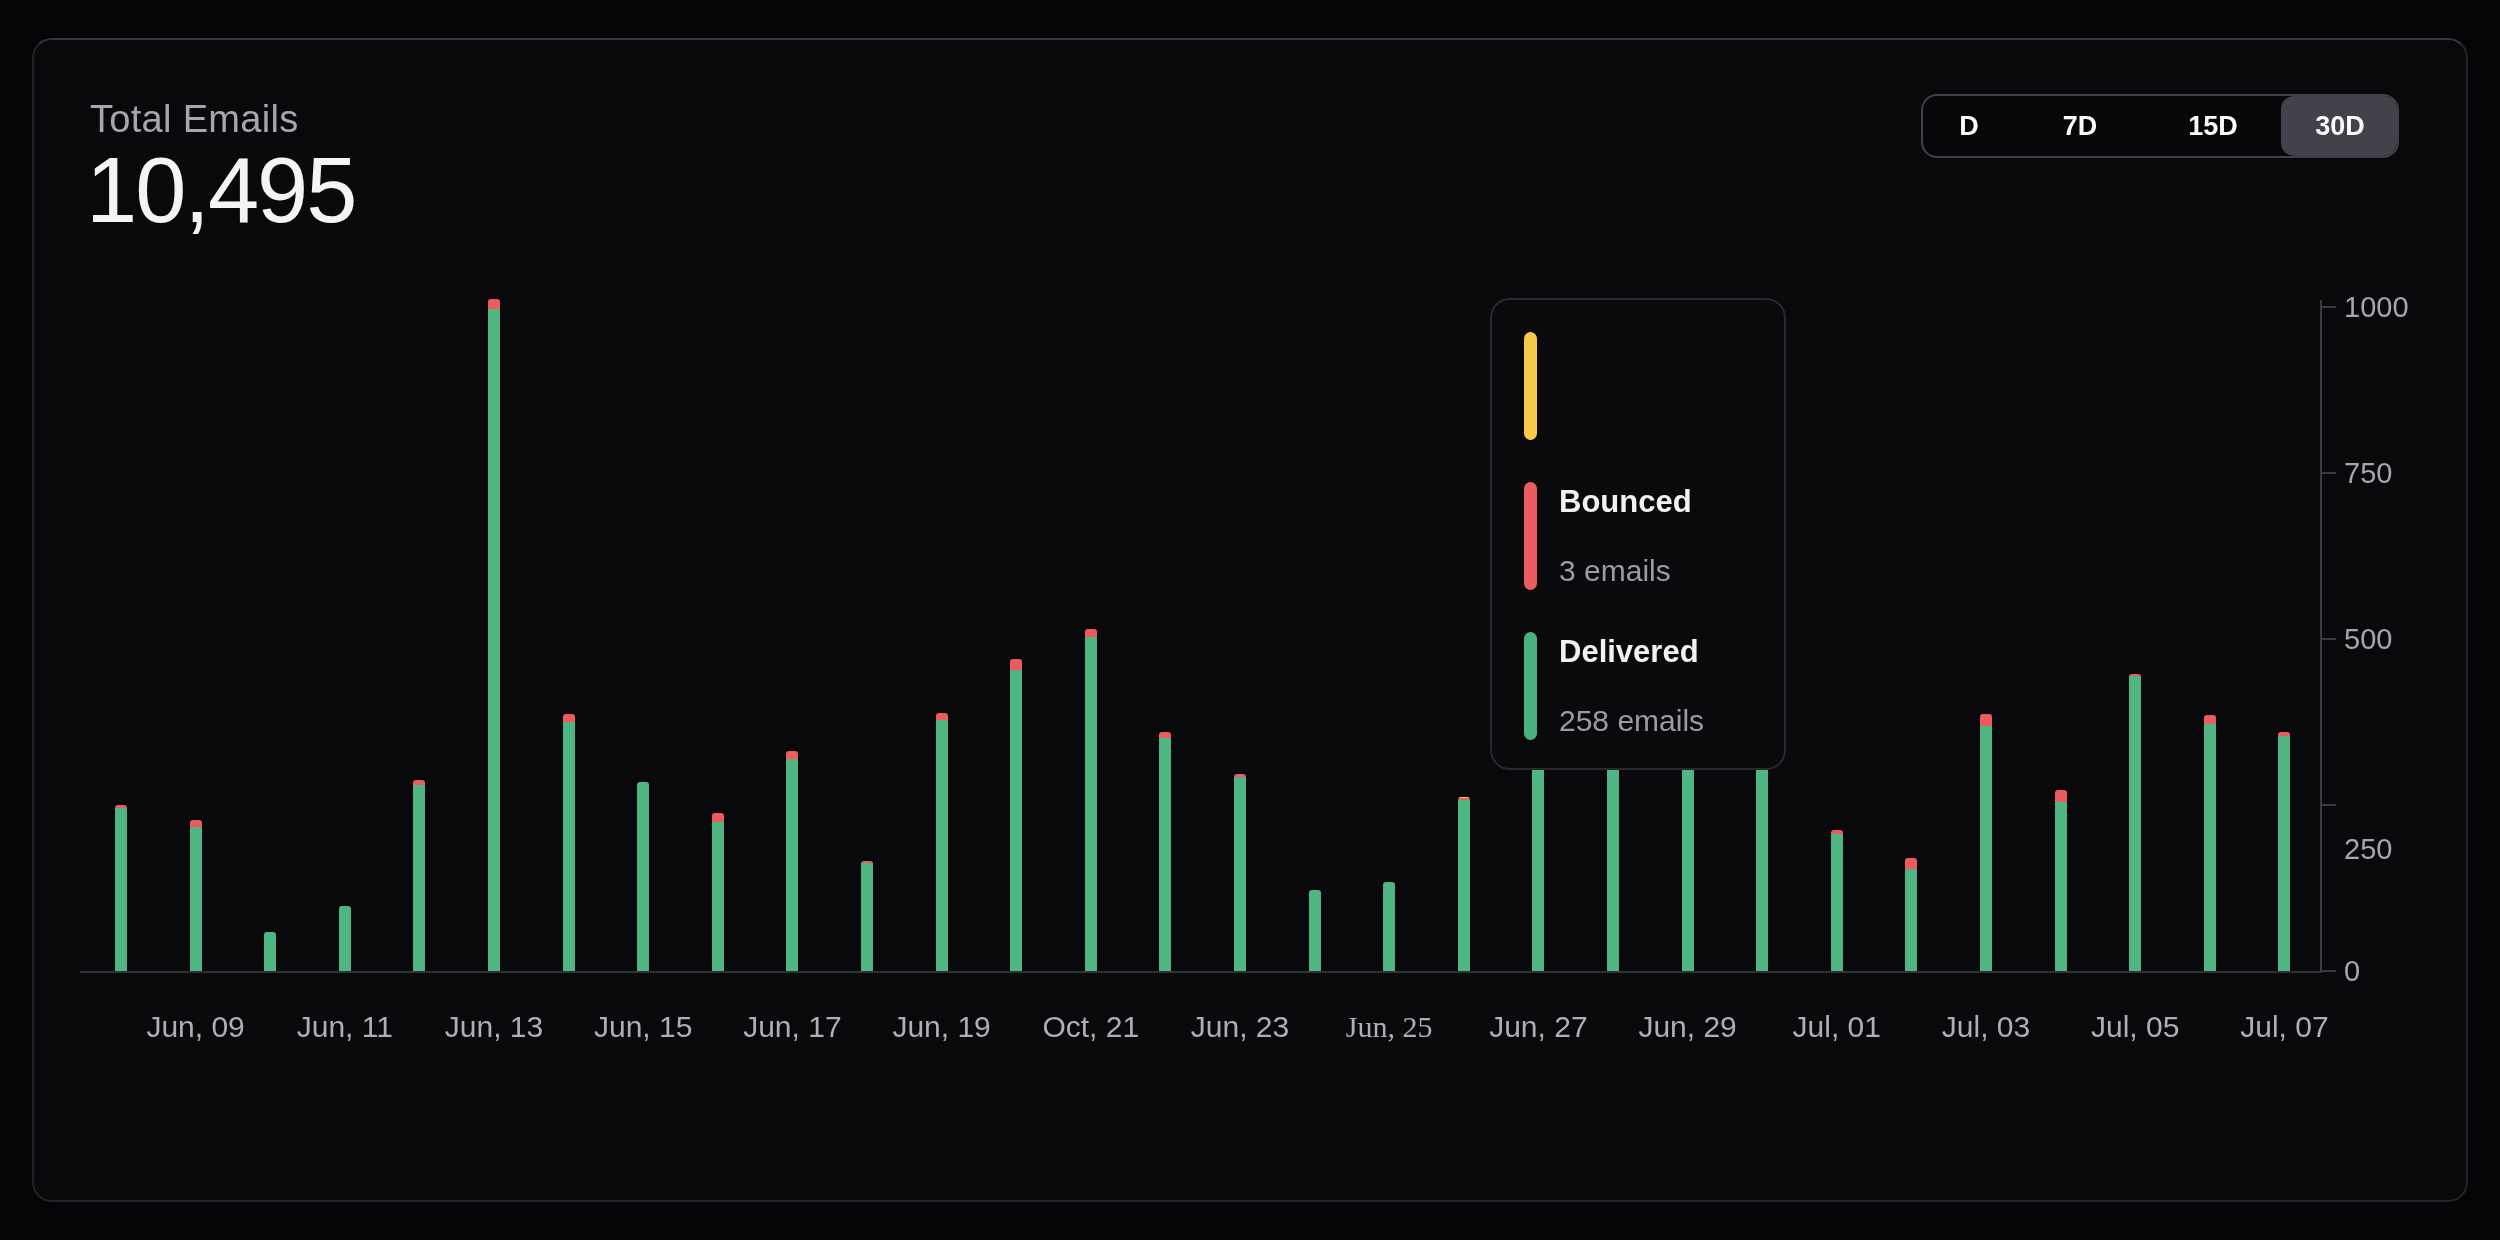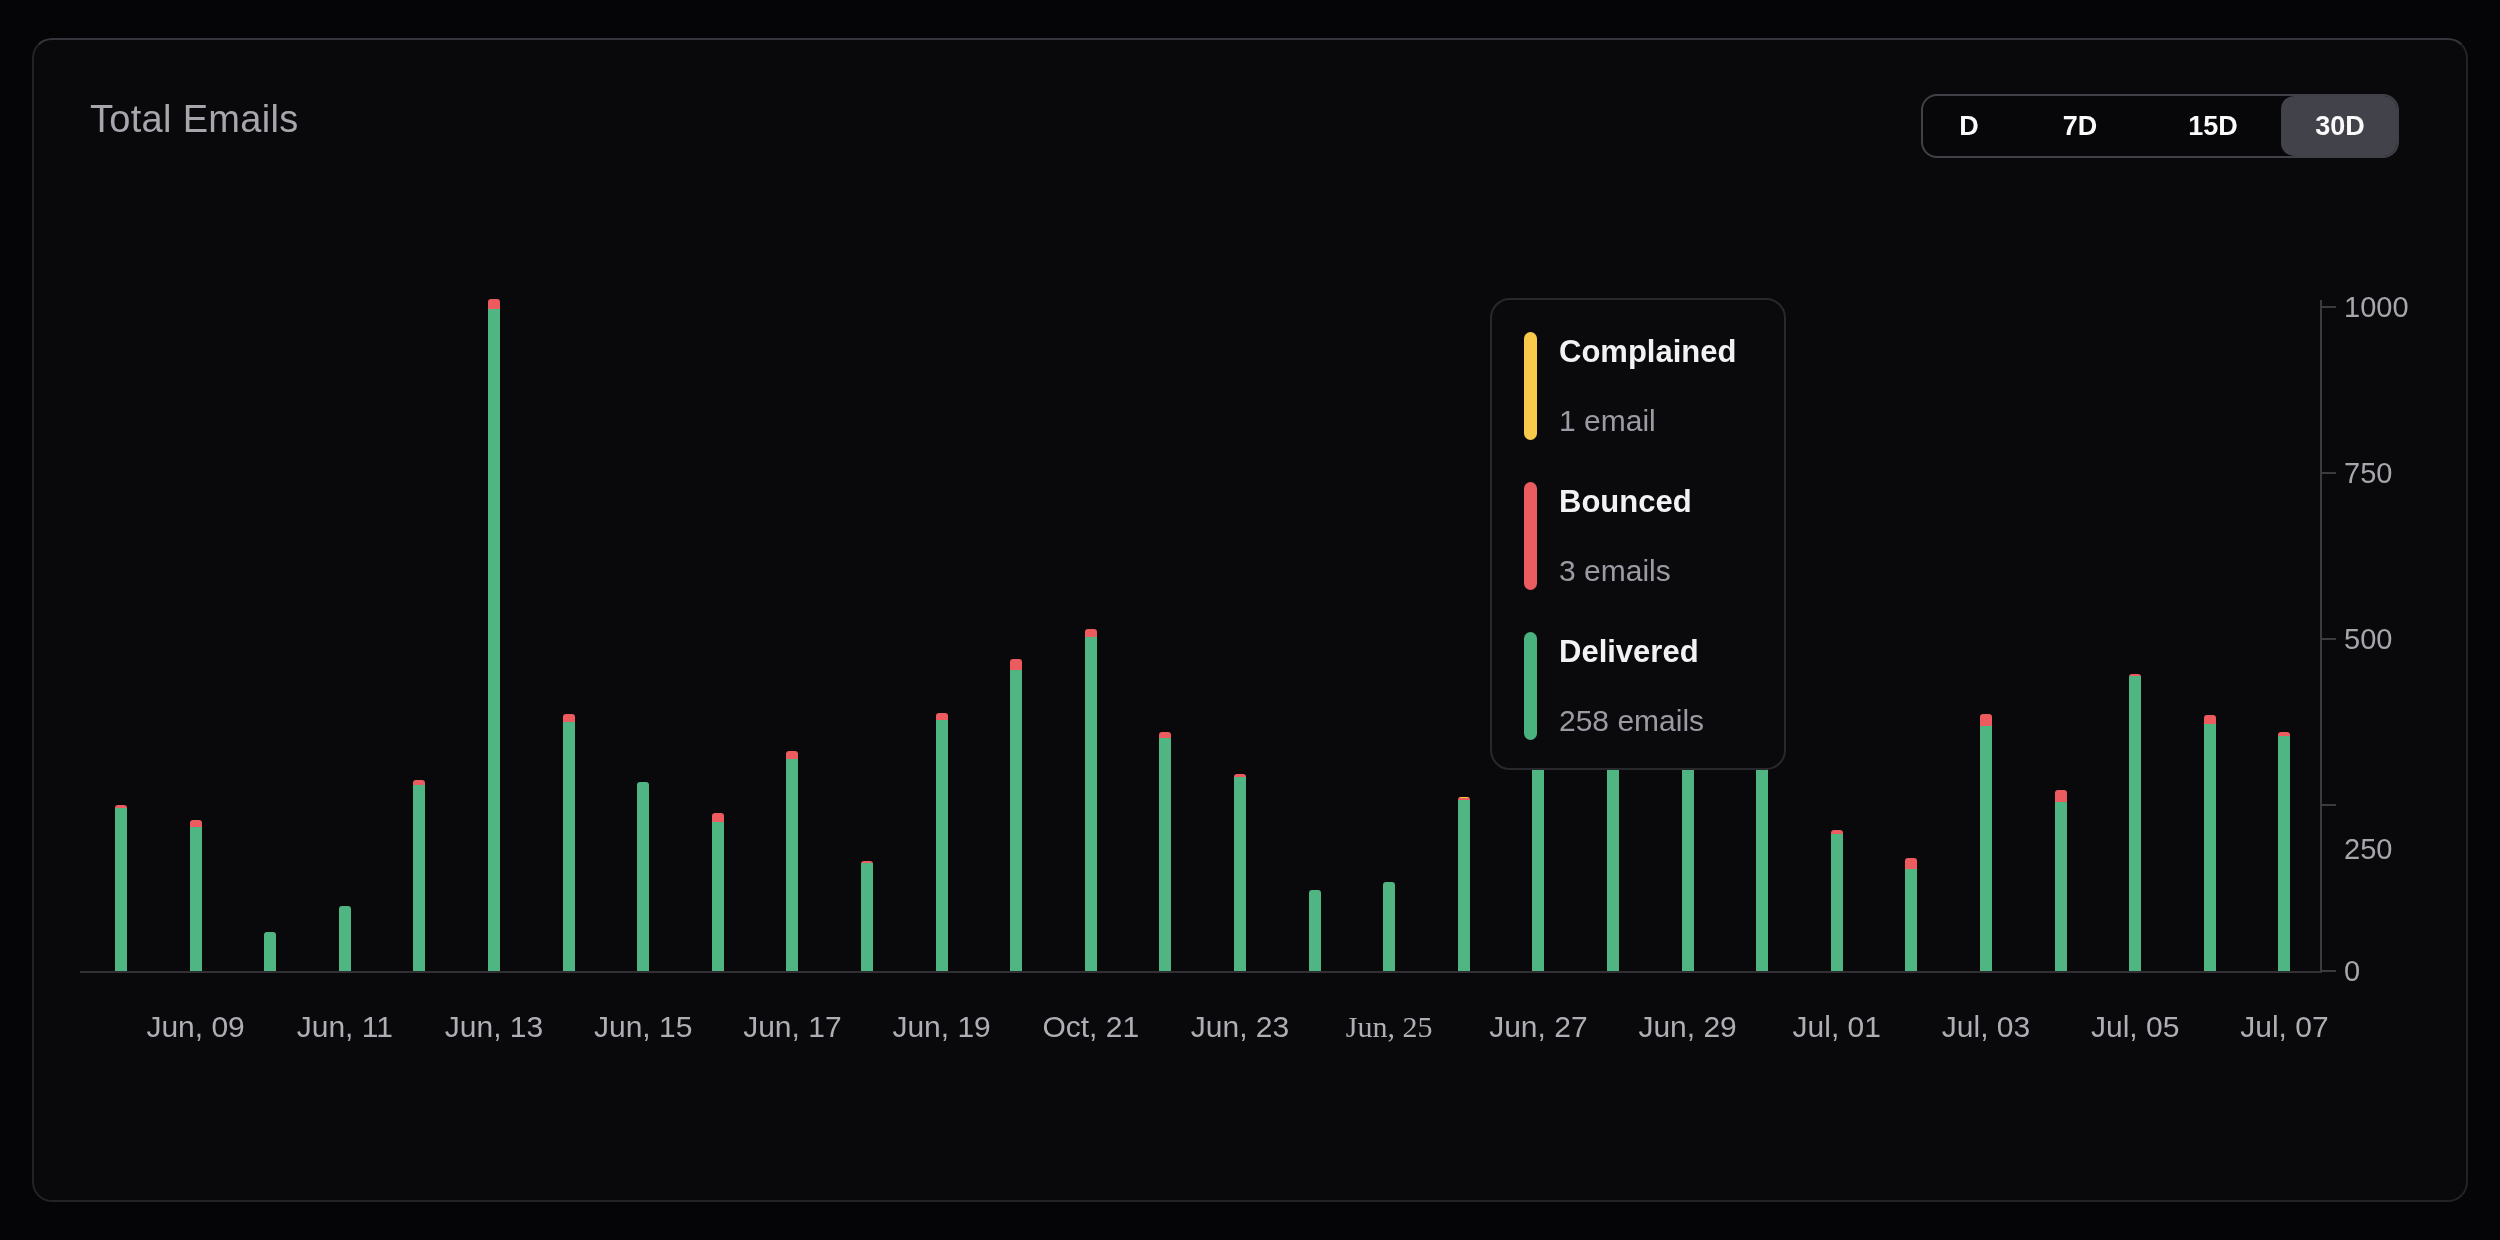--- a/index.html
+++ b/index.html
@@ -52,20 +52,21 @@
   .tt-label { font-size:31px; font-weight:700; color:#f2f2f4; line-height:1.15; }
   .tt-value { font-size:30px; color:#9b9ba3; line-height:1.15; }
 </style>
 </head>
 <body>
 
 <div class="stage">
   <div class="card">
 
     <div class="card-title">Total Emails</div>
+    <div class="card-total">10,495</div>
 
     <div class="range">
         <div class="range-item" style="flex: 0 0 92px;">D</div>
         <div class="range-item" style="flex: 0 0 130px;">7D</div>
         <div class="range-item" style="flex: 0 0 136px;">15D</div>
         <div class="range-item selected" style="flex: 0 0 118px;">30D</div>
       </div>
 
     <div class="plot">
       <div class="yaxis-line"></div>
@@ -209,24 +210,20 @@
         <div class="bar" style="left: 2244.4px; top: 691.96px; height: 239.04px;">
           <div class="seg" style="height: 3.984px; background: rgb(236, 91, 94);"></div>
           <div class="seg" style="height: 235.056px; background: rgb(79, 181, 131);"></div>
         </div>
         <div class="xlabel" style="left: 2250.4px;">Jul, 07</div>
       </div>
 
     <div class="tooltip">
         <div class="tt-row">
           <div class="tt-mark" style="background: rgb(248, 201, 75);"></div>
-          <div class="tt-texts">
-            <div class="tt-label">Complained</div>
-            <div class="tt-value">1 email</div>
-          </div>
         </div>
         <div class="tt-row">
           <div class="tt-mark" style="background: rgb(234, 92, 95);"></div>
           <div class="tt-texts">
             <div class="tt-label">Bounced</div>
             <div class="tt-value">3 emails</div>
           </div>
         </div>
         <div class="tt-row">
           <div class="tt-mark" style="background: rgb(73, 178, 126);"></div>

